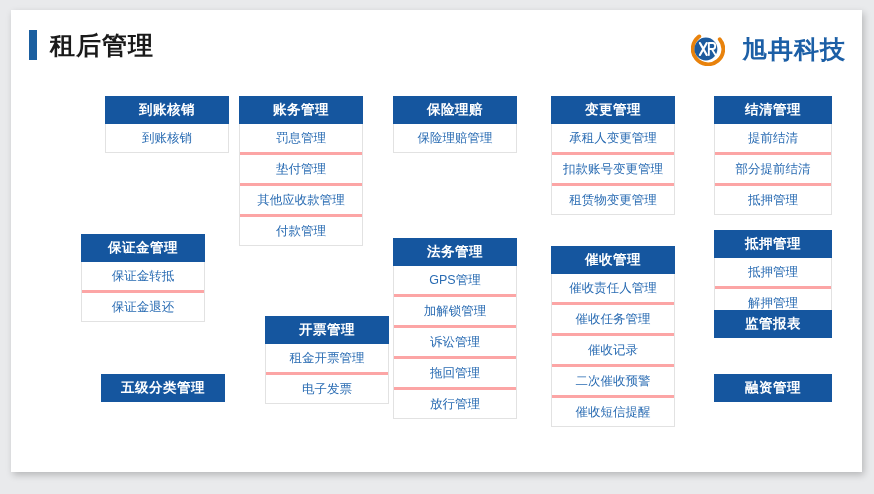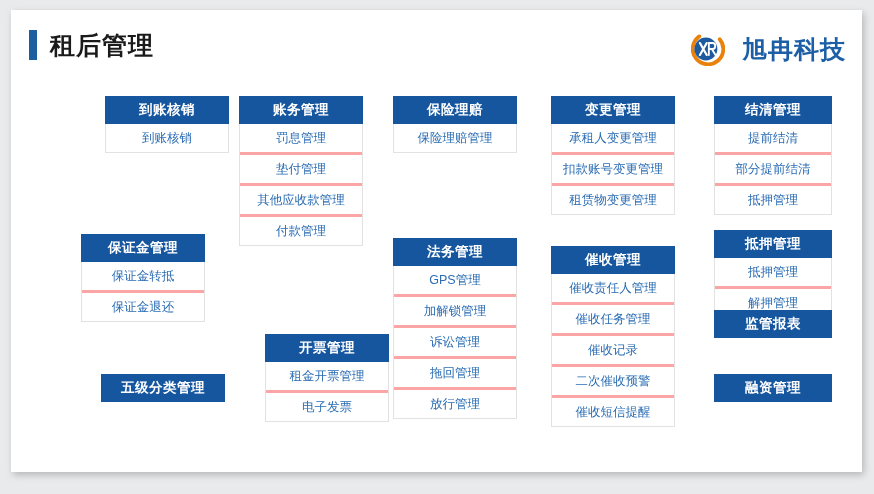--- a/index.html
+++ b/index.html
@@ -173,21 +173,21 @@
       <div class="col" style="left: 228px; width: 124px;">
         <div class="group" style="top: 18px;">
           <div class="group-header">账务管理</div>
           <div class="group-items">
             <div class="group-item">罚息管理</div>
             <div class="group-item">垫付管理</div>
             <div class="group-item">其他应收款管理</div>
             <div class="group-item">付款管理</div>
           </div>
         </div>
-        <div class="group" style="top: 256px; padding-left: 26px;">
+        <div class="group" style="top: 238px; padding-left: 26px;">
           <div class="group-header">开票管理</div>
           <div class="group-items">
             <div class="group-item">租金开票管理</div>
             <div class="group-item">电子发票</div>
           </div>
         </div>
       </div>
       <div class="col" style="left: 382px; width: 124px;">
         <div class="group" style="top: 18px;">
           <div class="group-header">保险理赔</div>

